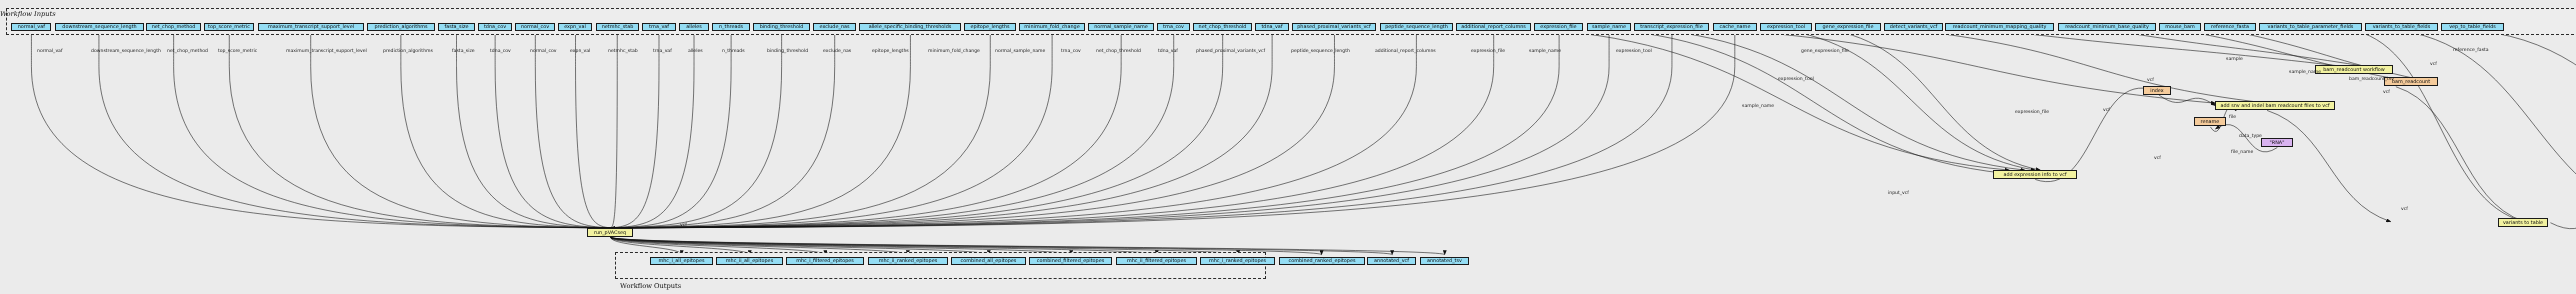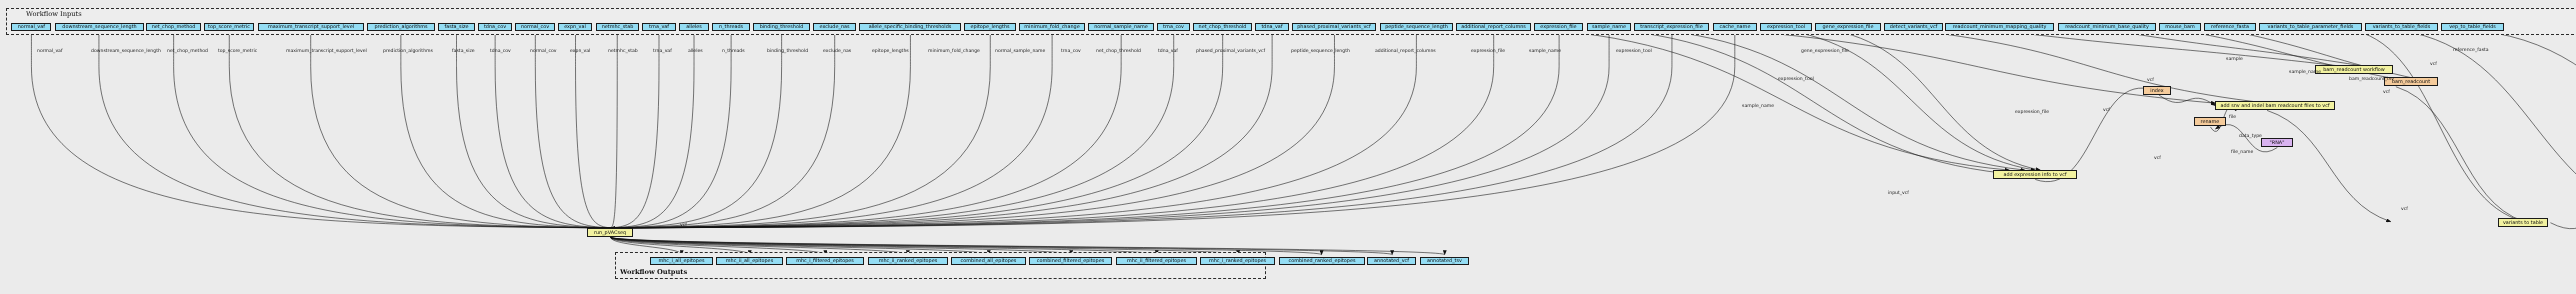--- a/index.html
+++ b/index.html
@@ -172,23 +172,23 @@
         <path d="M 5500 442 C 5460 482, 5460 445, 5420 485" marker-end="url(#ah)"></path>
         <path d="M 4660 59 C 4920 99, 4920 390, 5180 430" marker-end="url(#ah)"></path>
         <path d="M 4810 59 C 5155 99, 5155 440, 5500 480" marker-end="url(#ah)"></path>
         <path d="M 4570 59 C 4735 99, 4735 390, 4900 430" marker-end="url(#ah)"></path>
         <path d="M 3150 59 C 3520 99, 3520 296, 3890 336" marker-end="url(#ah)"></path>
       </g>
   </svg>
 
   <div id="clusters">
       <div class="cluster" style="left: 6.2px; top: 8.2px; width: 3013px; height: 27px;"></div>
-      <div class="cluster-label" style="left: 26px; top: 10.3px;">Workflow Inputs</div>
+      <div class="cluster-label" style="left: 0; top: 10.3px; font-style: italic;">Workflow Inputs</div>
       <div class="cluster" style="left: 615px; top: 252px; width: 651px; height: 27px;"></div>
-      <div class="cluster-label" style="left: 620px; top: 268px; font-weight: bold;">Workflow Outputs</div>
+      <div class="cluster-label" style="left: 620px; top: 282px;">Workflow Outputs</div>
     </div>
 
   <div id="inputs">
       <div class="node n-param" style="left: 11.3px; top: 23px; width: 40px; height: 7.7px; font-size: 4.9px;">normal_vaf</div>
       <div class="node n-param" style="left: 55px; top: 23px; width: 89px; height: 7.7px; font-size: 4.9px;">downstream_sequence_length</div>
       <div class="node n-param" style="left: 146px; top: 23px; width: 55px; height: 7.7px; font-size: 4.9px;">net_chop_method</div>
       <div class="node n-param" style="left: 204px; top: 23px; width: 50px; height: 7.7px; font-size: 4.9px;">top_score_metric</div>
       <div class="node n-param" style="left: 258px; top: 23px; width: 106px; height: 7.7px; font-size: 4.9px;">maximum_transcript_support_level</div>
       <div class="node n-param" style="left: 367px; top: 23px; width: 68px; height: 7.7px; font-size: 4.9px;">prediction_algorithms</div>
       <div class="node n-param" style="left: 438px; top: 23px; width: 37px; height: 7.7px; font-size: 4.9px;">fasta_size</div>

